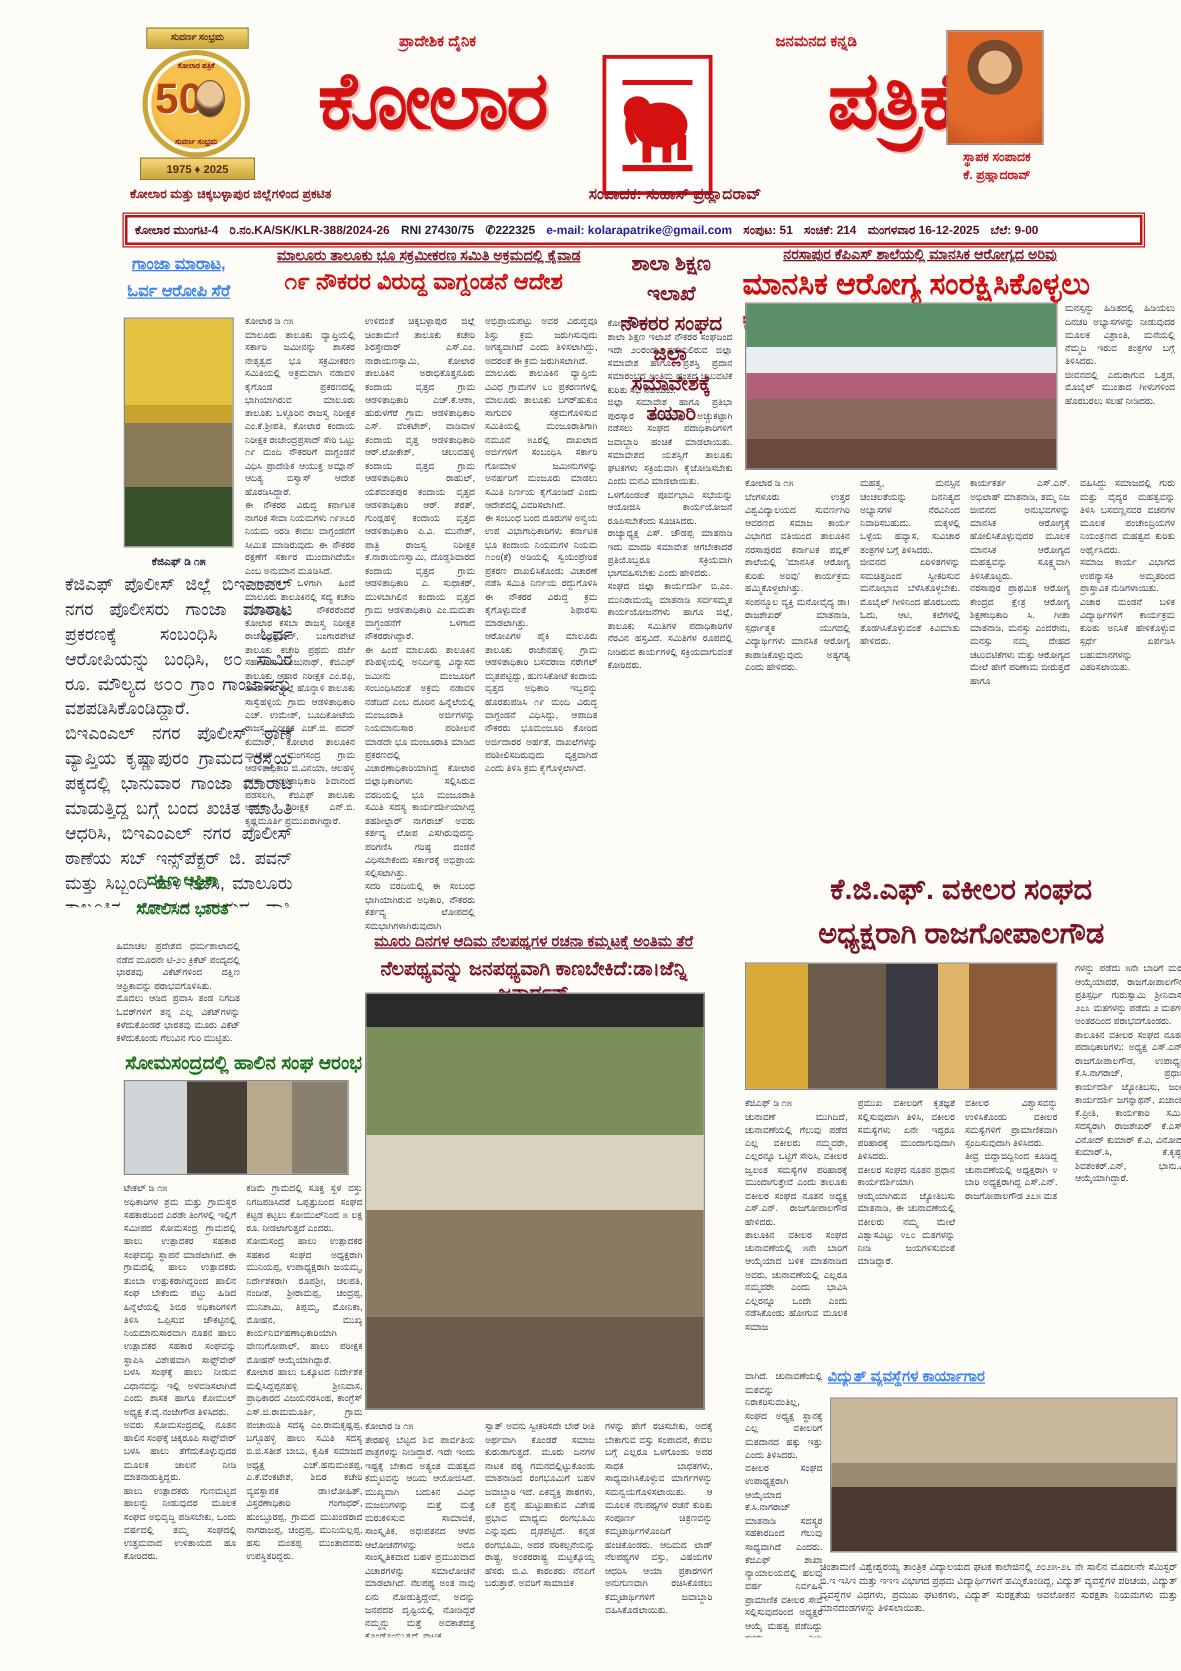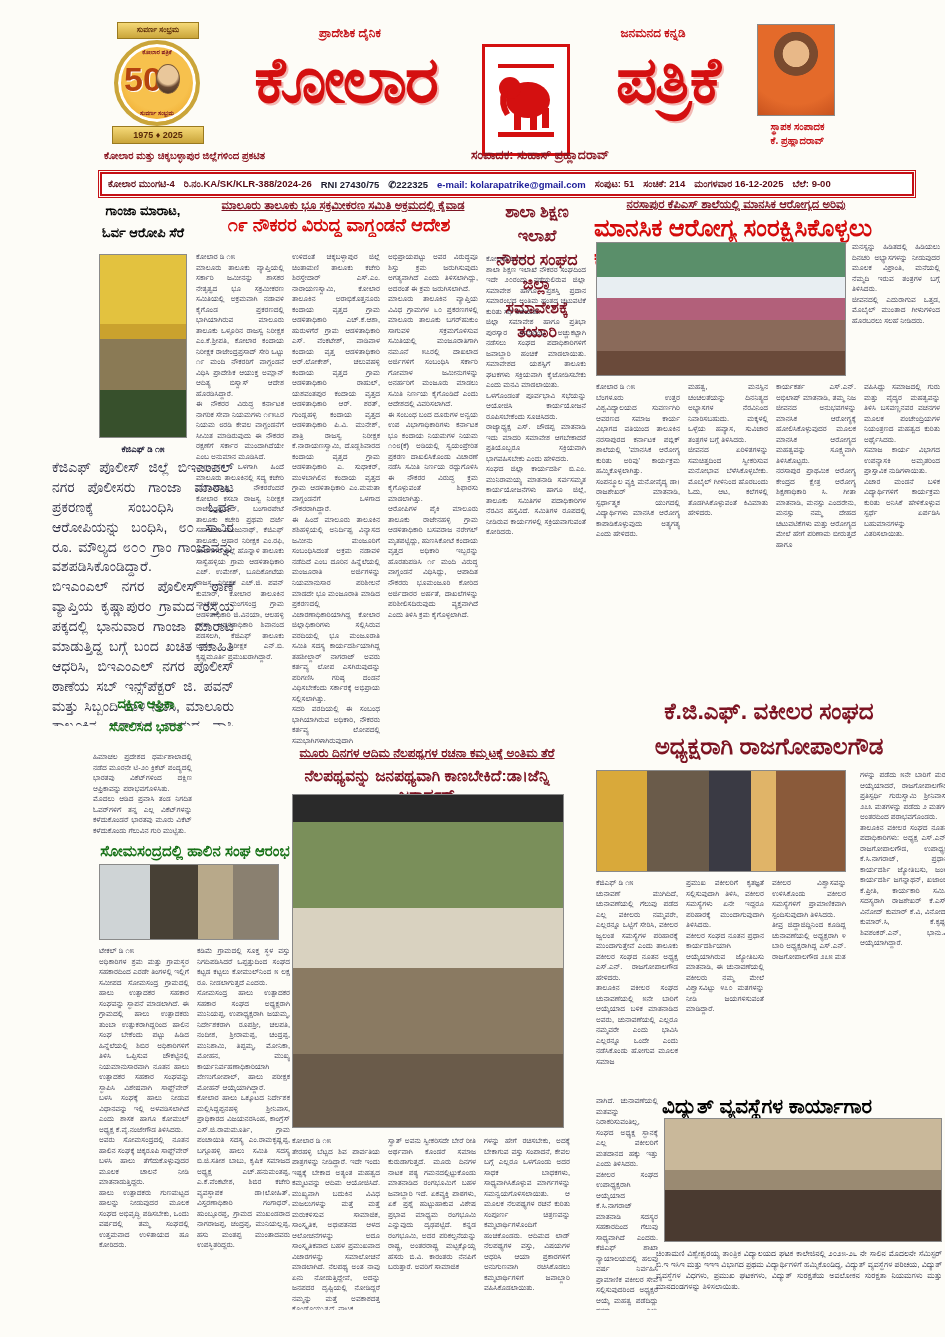--- a/index.html
+++ b/index.html
@@ -30,21 +30,21 @@
            display:flex;align-items:center;gap:9px;padding:0 6px;font-size:9.5px;font-weight:bold;color:#5c0a14;}
   .infobar .num{color:#1c1c2e;}
   .infobar .mail{color:#20209a;}
   
   .kicker{font-weight:bold;color:#7c1322;text-decoration:underline;text-align:center;font-size:11.5px;
           white-space:pre-line;overflow:hidden;}
   .hl{font-weight:bold;text-align:center;white-space:pre-line;overflow:hidden;line-height:1.25;}
   .h-red{color:#d40a0a;}
   .h-maroon{color:#7c1322;}
   .h-green{color:#157015;}
-  .h-black{color:#000000;}
+  .h-black{color:#3b82f6;text-decoration:underline;}
   .byline{font-weight:bold;color:#24243c;font-size:8.5px;text-align:center;}
   .jtxt{font-size:7.4px;line-height:1.42;text-align:justify;color:#24243c;white-space:pre-line;overflow:hidden;}
   .photo{border:1px solid #8a8a8a;box-sizing:border-box;}
 </style>
 </head>
 <body>
 
 <div class="page">
 
   <div class="abs" style="left:112px;top:22px;width:90px;height:142px;">
@@ -75,21 +75,21 @@
         <path d="M8 34 q-5 14 3 26 l5 -3 q-6 -10 -2 -21 z"></path>
         <rect x="20" y="56" width="7" height="18"></rect>
         <rect x="36" y="56" width="7" height="18"></rect>
         <rect x="48" y="52" width="7" height="20"></rect>
         <rect x="4" y="76" width="56" height="5"></rect>
         <rect x="4" y="8" width="56" height="4"></rect>
       </g>
     </svg>
   </div>
 
-  <div class="abs title-word" style="left:570px;top:48px;width:195px;text-align:center;">ಪತ್ರಿಕೆ</div>
+  <div class="abs title-word" style="left:570px;top:48px;width:195px;text-align:right;">ಪತ್ರಿಕೆ</div>
 
   <div class="abs publish-line" style="left:104px;top:150px;width:240px;">ಕೋಲಾರ ಮತ್ತು ಚಿಕ್ಕಬಳ್ಳಾಪುರ ಜಿಲ್ಲೆಗಳಿಂದ ಪ್ರಕಟಿತ</div>
   <div class="abs editor-line" style="left:425px;top:148px;width:230px;text-align:center;">ಸಂಪಾದಕ: ಸುಹಾಸ್ ಪ್ರಹ್ಲಾದರಾವ್</div>
 
   <div class="abs photo" style="left:757px;top:24px;width:78px;height:92px;background:
       radial-gradient(circle at 50% 32%,#e8b888 0 18%,#7a4a2e 19% 30%,#e46a2a 31% 70%,#c8521e 100%);"></div>
   <div class="abs founder-cap" style="left:735px;top:120px;width:125px;">ಸ್ಥಾಪಕ ಸಂಪಾದಕ
 ಕೆ. ಪ್ರಹ್ಲಾದರಾವ್</div>
 
   <div class="abs infobar" style="left:100px;top:172px;width:798px;height:20px;">
@@ -188,18 +188,18 @@
   <div class="abs photo" style="left:99px;top:864px;width:180px;height:76px;background:
       linear-gradient(90deg,#cfd4d6 0 28%,#474035 28% 55%,#b8a98a 55% 75%,#8a8070 75% 100%);"></div>
   <div class="abs jtxt" style="left:99px;top:946px;width:90px;height:364px;">ಟೇಕಲ್ ಡಿ ೧೫
 ಅಧಿಕಾರಿಗಳ ಶ್ರಮ ಮತ್ತು ಗ್ರಾಮಸ್ಥರ ಸಹಕಾರದಿಂದ ಎರಡೇ ತಿಂಗಳಲ್ಲಿ ಇಲ್ಲಿಗೆ ಸಮೀಪದ ಸೋಮಸಂದ್ರ ಗ್ರಾಮದಲ್ಲಿ ಹಾಲು ಉತ್ಪಾದಕರ ಸಹಕಾರ ಸಂಘವನ್ನು ಸ್ಥಾಪನೆ ಮಾಡಲಾಗಿದೆ. ಈ ಗ್ರಾಮದಲ್ಲಿ ಹಾಲು ಉತ್ಪಾದಕರು ತುಂಬಾ ಉತ್ಸುಕರಾಗಿದ್ದರಿಂದ ಹಾಲಿನ ಸಂಘ ಬೇಕೆಂದು ಪಟ್ಟು ಹಿಡಿದ ಹಿನ್ನೆಲೆಯಲ್ಲಿ ಶಿಬಿರ ಅಧಿಕಾರಿಗಳಿಗೆ ತಿಳಿಸಿ ಒಪ್ಪಿಸುವ ಚೌಕಟ್ಟಿನಲ್ಲಿ ನಿಯಮಾನುಸಾರವಾಗಿ ನೂತನ ಹಾಲು ಉತ್ಪಾದಕರ ಸಹಕಾರ ಸಂಘವನ್ನು ಸ್ಥಾಪಿಸಿ ವಿಶೇಷವಾಗಿ ಸಾಫ್ಟ್‌ವೇರ್ ಬಳಸಿ ಸಂಘಕ್ಕೆ ಹಾಲು ನೀಡುವ ವಿಧಾನವನ್ನು ಇಲ್ಲಿ ಅಳವಡಿಸಲಾಗಿದೆ ಎಂದು ಶಾಸಕ ಹಾಗೂ ಕೋಮುಲ್ ಅಧ್ಯಕ್ಷ ಕೆ.ವೈ.ನಂಜೇಗೌಡ ತಿಳಿಸಿದರು.
 ಅವರು ಸೋಮಸಂದ್ರದಲ್ಲಿ ನೂತನ ಹಾಲಿನ ಸಂಘಕ್ಕೆ ಚಿಕ್ಕರೂಪಿ ಸಾಫ್ಟ್‌ವೇರ್ ಬಳಸಿ ಹಾಲು ತೆಗೆದುಕೊಳ್ಳುವುದರ ಮೂಲಕ ಚಾಲನೆ ನೀಡಿ ಮಾತನಾಡುತ್ತಿದ್ದರು.
 ಹಾಲು ಉತ್ಪಾದಕರು ಗುಣಮಟ್ಟದ ಹಾಲನ್ನು ನೀಡುವುದರ ಮೂಲಕ ಸಂಘದ ಅಭಿವೃದ್ಧಿ ಪಡಿಸಬೇಕು, ಒಂದು ವರ್ಷದಲ್ಲಿ ತಮ್ಮ ಸಂಘದಲ್ಲಿ ಉತ್ತಮವಾದ ಉಳಿತಾಯದ ಹೂ ಕೋರಿದರು.</div>
   <div class="abs jtxt" style="left:197px;top:946px;width:93px;height:364px;">ಕಡಿಮೆ ಗ್ರಾಮದಲ್ಲಿ ಸೂಕ್ತ ಸ್ಥಳ ವಸ್ತು ನಿಗದಿಪಡಿಸಿದರೆ ಒಪ್ಪತ್ತುದಿಂದ ಸಂಘದ ಕಟ್ಟಡ ಕಟ್ಟಲು ಕೋಮುಲ್‌ನಿಂದ ೫ ಲಕ್ಷ ರೂ. ನೀಡಲಾಗುತ್ತದೆ ಎಂದರು.
 ಸೋಮಸಂದ್ರ ಹಾಲು ಉತ್ಪಾದಕರ ಸಹಕಾರ ಸಂಘದ ಅಧ್ಯಕ್ಷರಾಗಿ ಮುನಿಯಪ್ಪ, ಉಪಾಧ್ಯಕ್ಷರಾಗಿ ಜಯಮ್ಮ, ನಿರ್ದೇಶಕರಾಗಿ ರೂಪಶ್ರೀ, ಚಲಪತಿ, ನಂದೀಶ, ಶ್ರೀರಾಮಪ್ಪ, ಚಂದ್ರಪ್ಪ, ಮುನಿಶಾಮಿ, ತಿಪ್ಪಮ್ಮ, ಮೋನಿಕಾ, ಮೋಹನ, ಮುಖ್ಯ ಕಾರ್ಯನಿರ್ವಹಣಾಧಿಕಾರಿಯಾಗಿ ವೇಣುಗೋಪಾಲ್, ಹಾಲು ಪರೀಕ್ಷಕ ಮೋಹನ್ ಆಯ್ಕೆಯಾಗಿದ್ದಾರೆ.
 ಕೋಲಾರ ಹಾಲು ಒಕ್ಕೂಟದ ನಿರ್ದೇಶಕ ಮಲ್ಲಿಸಿದ್ದಪ್ಪನಹಳ್ಳಿ ಶ್ರೀನಿವಾಸ, ಪ್ರಾಧಿಕಾರದ ವಿಜಯನರಸಿಂಹ, ಕಾಂಗ್ರೆಸ್ ಎಸ್.ಜಿ.ರಾಮಮೂರ್ತಿ, ಗ್ರಾಮ ಪಂಚಾಯಿತಿ ಸದಸ್ಯ ಎಂ.ರಾಮಕೃಷ್ಣಪ್ಪ, ಬಗ್ಗೂಹಳ್ಳಿ ಹಾಲು ಸಮಿತಿ ಸದಸ್ಯ ಬಿ.ಜಿ.ಸತೀಶ ಬಾಬು, ಕೃಷಿಕ ಸಮಾಜದ ಅಧ್ಯಕ್ಷ ಎಚ್.ಹನುಮಂತಪ್ಪ, ಎ.ಕೆ.ವೆಂಕಟೇಶ, ಶಿಬಿರ ಕಚೇರಿ ವ್ಯವಸ್ಥಾಪಕ ಡಾ।ಲೋಹಿತ್, ವಿಸ್ತರಣಾಧಿಕಾರಿ ಗಂಗಾಧರ್, ಹುಂಬ್ಳೂರಪ್ಪ, ಗ್ರಾಮದ ಮುಖಂಡರಾದ ನಾಗರಾಜಪ್ಪ, ಚಂದ್ರಪ್ಪ, ಮುನಿಯಲ್ಲಪ್ಪ, ಹಸು ಮಂತಪ್ಪ ಮುಂತಾದವರು ಉಪಸ್ಥಿತರಿದ್ದರು.</div>
 
-  <div class="abs hl h-black" style="left:662px;top:1094px;width:280px;font-size:20px;text-align:left;">ವಿದ್ಯುತ್ ವ್ಯವಸ್ಥೆಗಳ ಕಾರ್ಯಾಗಾರ</div>
+  <div class="abs hl h-black" style="left:662px;top:1094px;width:280px;font-size:12px;text-align:left;">ವಿದ್ಯುತ್ ವ್ಯವಸ್ಥೆಗಳ ಕಾರ್ಯಾಗಾರ</div>
   <div class="abs photo" style="left:664px;top:1118px;width:278px;height:124px;background:
       linear-gradient(#c9b89a 0 42%,#9a8a72 42% 58%,#4a3a30 58% 100%);"></div>
   <div class="abs jtxt" style="left:656px;top:1248px;width:286px;height:62px;font-size:7.8px;">ಚಿಂತಾಮಣಿ ವಿಶ್ವೇಶ್ವರಯ್ಯ ತಾಂತ್ರಿಕ ವಿದ್ಯಾಲಯದ ಘಟಕ ಕಾಲೇಜಿನಲ್ಲಿ ೨೦೨೫-೨೬ ನೇ ಸಾಲಿನ ಮೊದಲನೇ ಸೆಮಿಸ್ಟರ್ ಬಿ.ಇ ಇಸಿಇ ಮತ್ತು ಇಇಇ ವಿಭಾಗದ ಪ್ರಥಮ ವಿದ್ಯಾರ್ಥಿಗಳಿಗೆ ಹಮ್ಮಿಕೊಂಡಿದ್ದ, ವಿದ್ಯುತ್ ವ್ಯವಸ್ಥೆಗಳ ಪರಿಚಯ, ವಿದ್ಯುತ್ ವ್ಯವಸ್ಥೆಗಳ ವಿಧಗಳು, ಪ್ರಮುಖ ಘಟಕಗಳು, ವಿದ್ಯುತ್ ಸುರಕ್ಷತೆಯ ಅವಲೋಕನ ಸುರಕ್ಷತಾ ನಿಯಮಗಳು ಮತ್ತು ಮಾನದಂಡಗಳನ್ನು ತಿಳಿಸಲಾಯಿತು.</div>
 
 </div>
 
 </body></html>

